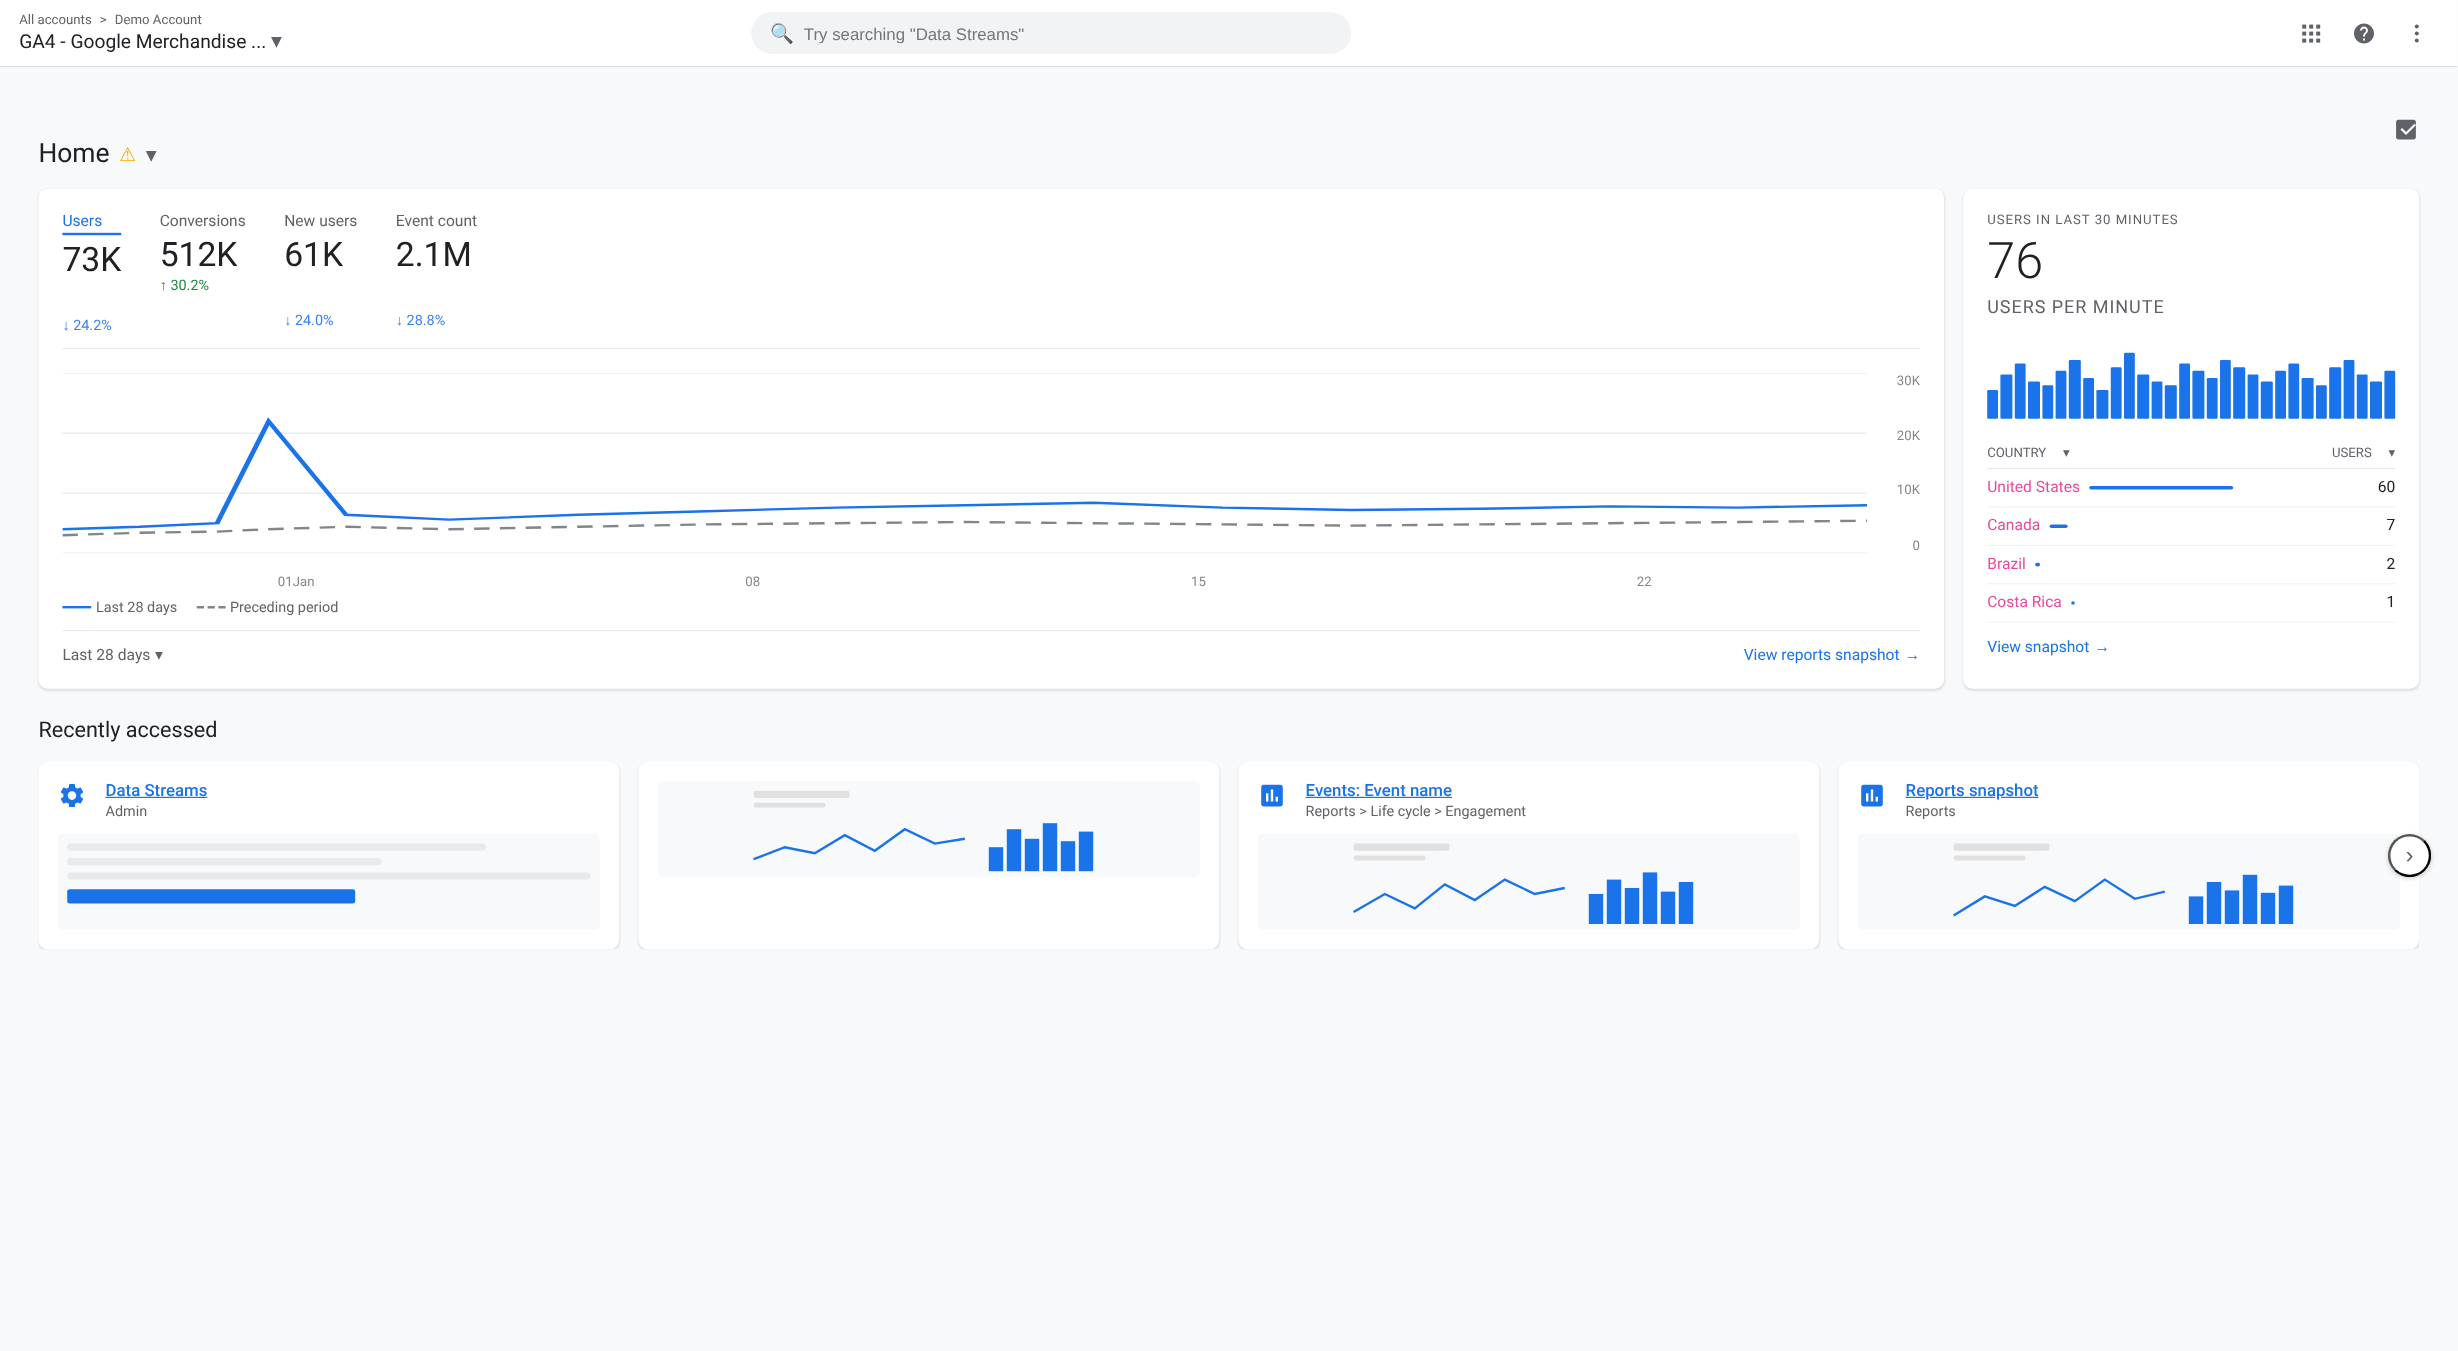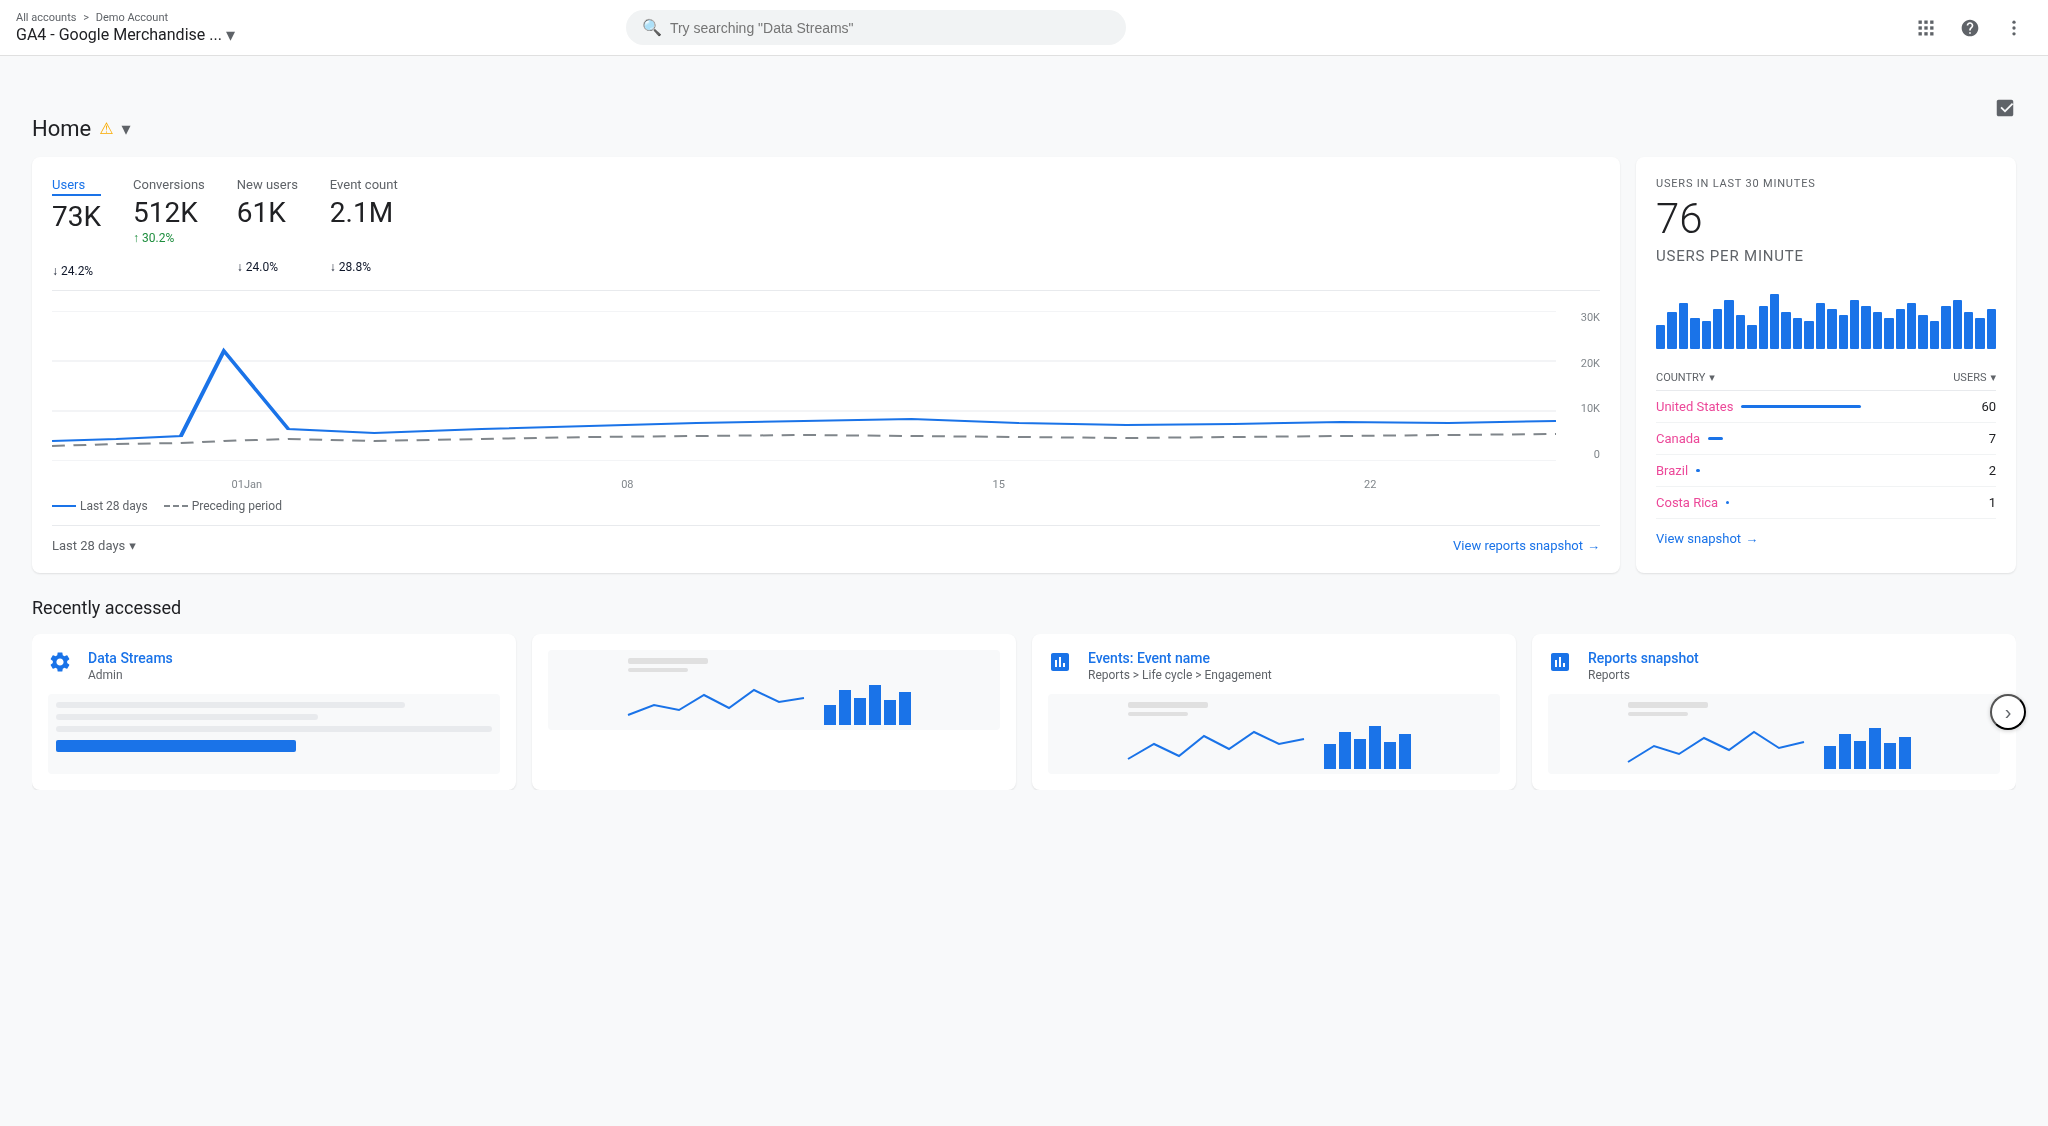--- a/index.html
+++ b/index.html
@@ -44,21 +44,21 @@
     .main-chart-card {
       flex: 1; background: #fff; border-radius: 8px;
       box-shadow: 0 1px 2px rgba(0,0,0,0.1); padding: 20px;
     }
     .metrics-row { display: flex; gap: 32px; margin-bottom: 20px; border-bottom: 1px solid #e8eaed; padding-bottom: 12px; }
     .metric { cursor: pointer; }
     .metric-label { font-size: 13px; color: #5f6368; margin-bottom: 4px; }
     .metric-label.active { color: #1a73e8; border-bottom: 2px solid #1a73e8; padding-bottom: 2px; }
     .metric-value { font-size: 28px; font-weight: 400; color: #202124; }
     .metric-change { font-size: 12px; margin-top: 2px; }
-    .metric-change.down { color: #0f172a; margin-top: 31px; }
+    .metric-change.down { color: #3b82f6; margin-top: 31px; }
     .metric-change.up { color: #1e8e3e; }
 
     
     .line-chart-area { position: relative; height: 180px; }
     .y-axis-labels { position: absolute; right: 0; top: 0; bottom: 30px; display: flex; flex-direction: column; justify-content: space-between; font-size: 11px; color: #80868b; width: 40px; text-align: right; }
     .chart-svg-container { position: absolute; left: 0; right: 44px; top: 0; bottom: 30px; }
     .x-axis-labels { position: absolute; bottom: 0; left: 0; right: 44px; display: flex; justify-content: space-around; font-size: 11px; color: #80868b; }
     .x-label { display: flex; flex-direction: row; align-items: center; }
     .chart-legend { display: flex; align-items: center; gap: 16px; margin-top: 8px; font-size: 12px; color: #5f6368; }
     .legend-item { display: flex; align-items: center; gap: 4px; }
@@ -77,38 +77,38 @@
     .realtime-title { font-size: 11px; color: #5f6368; text-transform: uppercase; letter-spacing: 0.8px; margin-bottom: 4px; }
     .realtime-count { font-size: 42px; font-weight: 300; color: #202124; margin-bottom: 4px; }
     .realtime-subtitle { font-size: 15px; color: #5f6368; text-transform: uppercase; letter-spacing: 0.8px; margin-bottom: 24px; }
 
     
     .bar-chart-mini { display: flex; align-items: flex-end; gap: 2px; height: 60px; margin-bottom: 16px; }
     .bar-col { background: #1a73e8; border-radius: 1px; min-width: 6px; }
 
     
     .rt-table-header { display: flex; justify-content: space-between; padding: 6px 0; border-bottom: 1px solid #e8eaed; }
-    .rt-col-header { font-size: 11px; color: #5f6368; display: flex; align-items: center; gap: 4px; cursor: pointer; }
+    .rt-col-header { font-size: 11px; color: #5f6368; display: flex; align-items: center; gap: 14px; cursor: pointer; }
     .rt-row { display: flex; justify-content: space-between; align-items: center; padding: 8px 0; border-bottom: 1px solid #f1f3f4; }
     .rt-country { font-size: 13px; color: #ec4899; }
     .rt-bar-row { display: flex; align-items: center; gap: 8px; flex: 1; margin: 0 8px; }
     .rt-bar { height: 3px; background: #1a73e8; border-radius: 2px; }
     .rt-users { font-size: 13px; color: #202124; min-width: 20px; text-align: right; }
     .view-realtime-link { font-size: 13px; color: #1a73e8; cursor: pointer; display: flex; align-items: center; gap: 4px; margin-top: 12px; }
 
     
     .section-title { font-size: 18px; font-weight: 400; color: #202124; margin-bottom: 16px; }
     .recently-grid { display: grid; grid-template-columns: repeat(4, 1fr); gap: 16px; }
     .recently-card {
       background: #fff; border-radius: 8px; box-shadow: 0 1px 2px rgba(0,0,0,0.1);
       padding: 16px; cursor: pointer; overflow: hidden;
     }
     .recently-card-header { display: flex; align-items: flex-start; gap: 12px; margin-bottom: 12px; }
     .recently-icon { width: 28px; height: 28px; flex-shrink: 0; color: #1a73e8; font-size: 20px; }
-    .recently-card-title { font-size: 14px; color: #1a73e8; font-weight: 500; }
+    .recently-card-title { font-size: 14px; color: #1a73e8; font-weight: 500; text-decoration: underline; }
     .recently-card-subtitle { font-size: 12px; color: #5f6368; margin-top: 2px; }
     .recently-preview { height: 80px; background: #f8f9fa; border-radius: 4px; overflow: hidden; position: relative; }
     .preview-lines { padding: 8px; }
     .preview-line { height: 6px; background: #e8eaed; border-radius: 3px; margin-bottom: 6px; }
     .preview-line.short { width: 60%; }
     .preview-line.medium { width: 80%; }
     .preview-line.full { width: 100%; }
 
     
     .next-card-btn {

